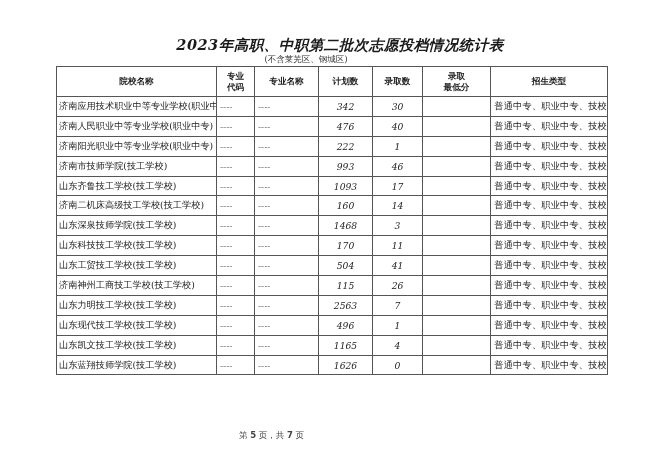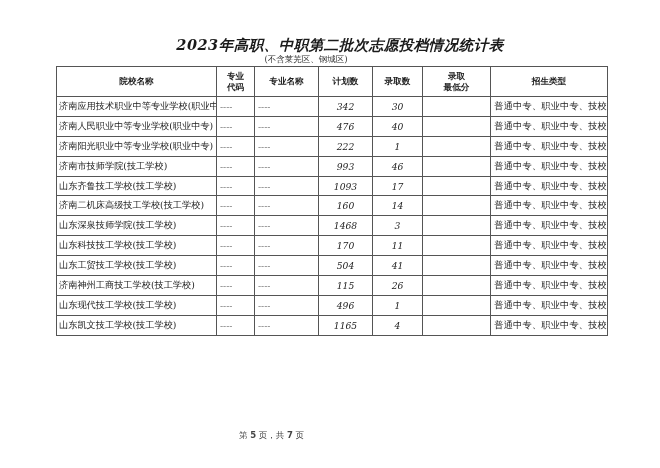--- a/index.html
+++ b/index.html
@@ -134,37 +134,55 @@
       <tr>
         <td class="name">济南神州工商技工学校(技工学校)</td>
         <td class="dash">----</td>
         <td class="dash">----</td>
         <td class="num">115</td>
         <td class="num">26</td>
         <td class="num"></td>
         <td class="type">普通中专、职业中专、技校</td>
       </tr>
       <tr>
+        <td class="name">山东力明技工学校(技工学校)</td>
+        <td class="dash">----</td>
+        <td class="dash">----</td>
+        <td class="num">2563</td>
+        <td class="num">7</td>
+        <td class="num"></td>
+        <td class="type">普通中专、职业中专、技校</td>
+      </tr>
+      <tr>
         <td class="name">山东现代技工学校(技工学校)</td>
         <td class="dash">----</td>
         <td class="dash">----</td>
         <td class="num">496</td>
         <td class="num">1</td>
         <td class="num"></td>
         <td class="type">普通中专、职业中专、技校</td>
       </tr>
       <tr>
         <td class="name">山东凯文技工学校(技工学校)</td>
         <td class="dash">----</td>
         <td class="dash">----</td>
         <td class="num">1165</td>
         <td class="num">4</td>
         <td class="num"></td>
         <td class="type">普通中专、职业中专、技校</td>
       </tr>
+      <tr>
+        <td class="name">山东蓝翔技师学院(技工学校)</td>
+        <td class="dash">----</td>
+        <td class="dash">----</td>
+        <td class="num">1626</td>
+        <td class="num">0</td>
+        <td class="num"></td>
+        <td class="type">普通中专、职业中专、技校</td>
+      </tr>
     </tbody>
 </table>
 
 <div class="footer">
   <span>第</span>
   <b>5</b>
   <span>页，共</span>
   <b>7</b>
   <span>页</span>
 </div>

